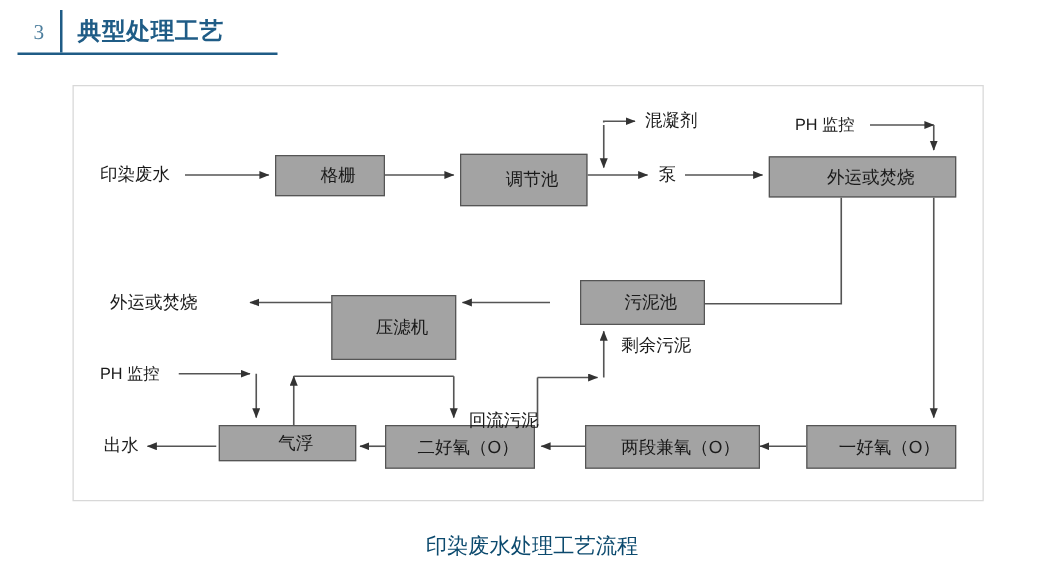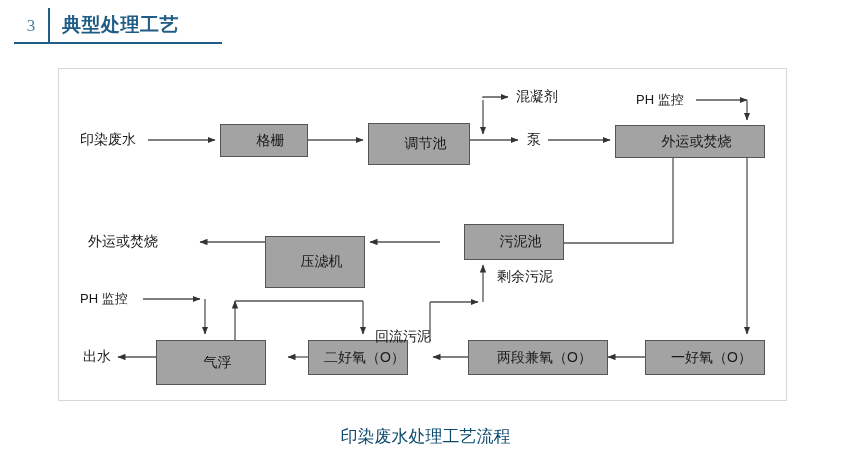--- a/index.html
+++ b/index.html
@@ -149,23 +149,23 @@
 <div class="node" style="left:220px;top:124px;width:88px;height:33px;">格栅</div>
 
 <div class="node" style="left:368px;top:123px;width:102px;height:42px;">调节池</div>
 
 <div class="node" style="left:615px;top:125px;width:150px;height:33px;">外运或焚烧</div>
 
 <div class="node" style="left:265px;top:236px;width:100px;height:52px;">压滤机</div>
 
 <div class="node" style="left:440px;top:224px;width:100px;height:36px;margin-left:24px;">污泥池</div>
 
-<div class="node" style="left:156px;top:340px;width:110px;height:45px;">气浮</div>
+<div class="node" style="left:175px;top:340px;width:110px;height:29px;">气浮</div>
 
-<div class="node" style="left:308px;top:340px;width:100px;height:35px;">二好氧（O）</div>
+<div class="node" style="left:308px;top:340px;width:120px;height:35px;">二好氧（O）</div>
 
 <div class="node" style="left:468px;top:340px;width:140px;height:35px;">两段兼氧（O）</div>
 
 <div class="node" style="left:645px;top:340px;width:120px;height:35px;">一好氧（O）</div>
 
 <div class="label" style="left:80px;top:131px;">印染废水</div>
 
 <div class="label" style="left:516px;top:88px;">混凝剂</div>
 
 <div class="label" style="left:527px;top:131px;">泵</div>

